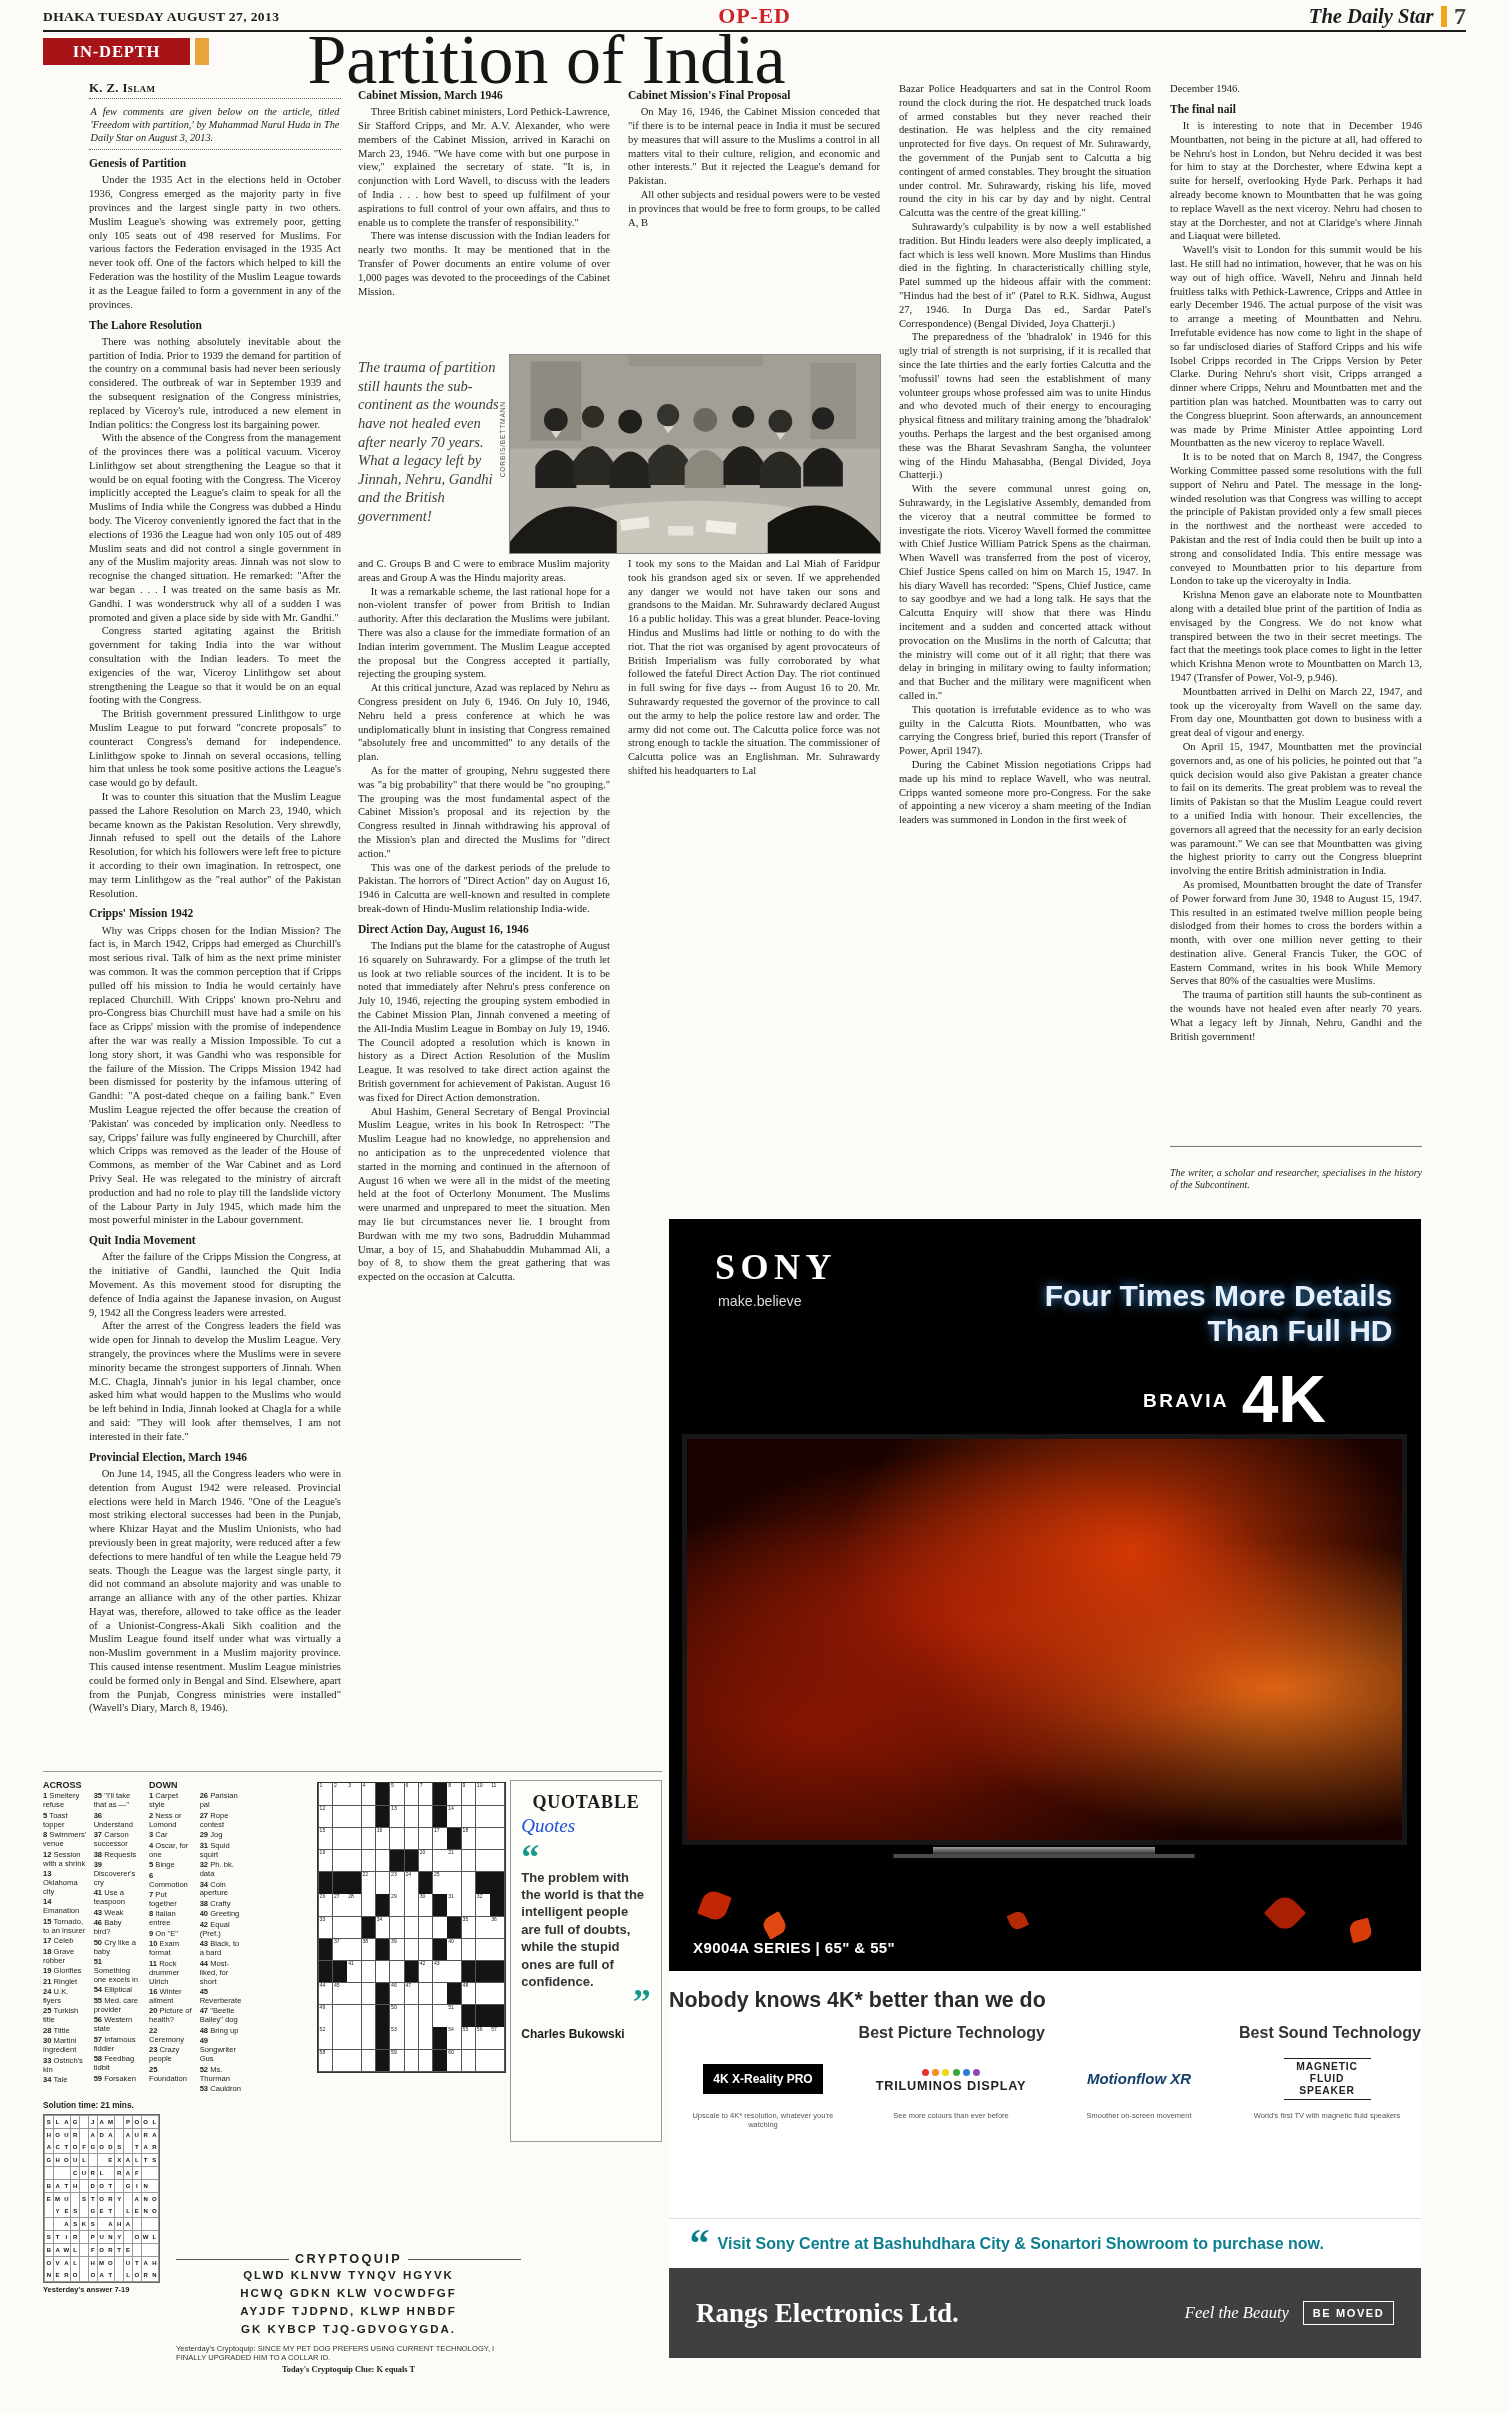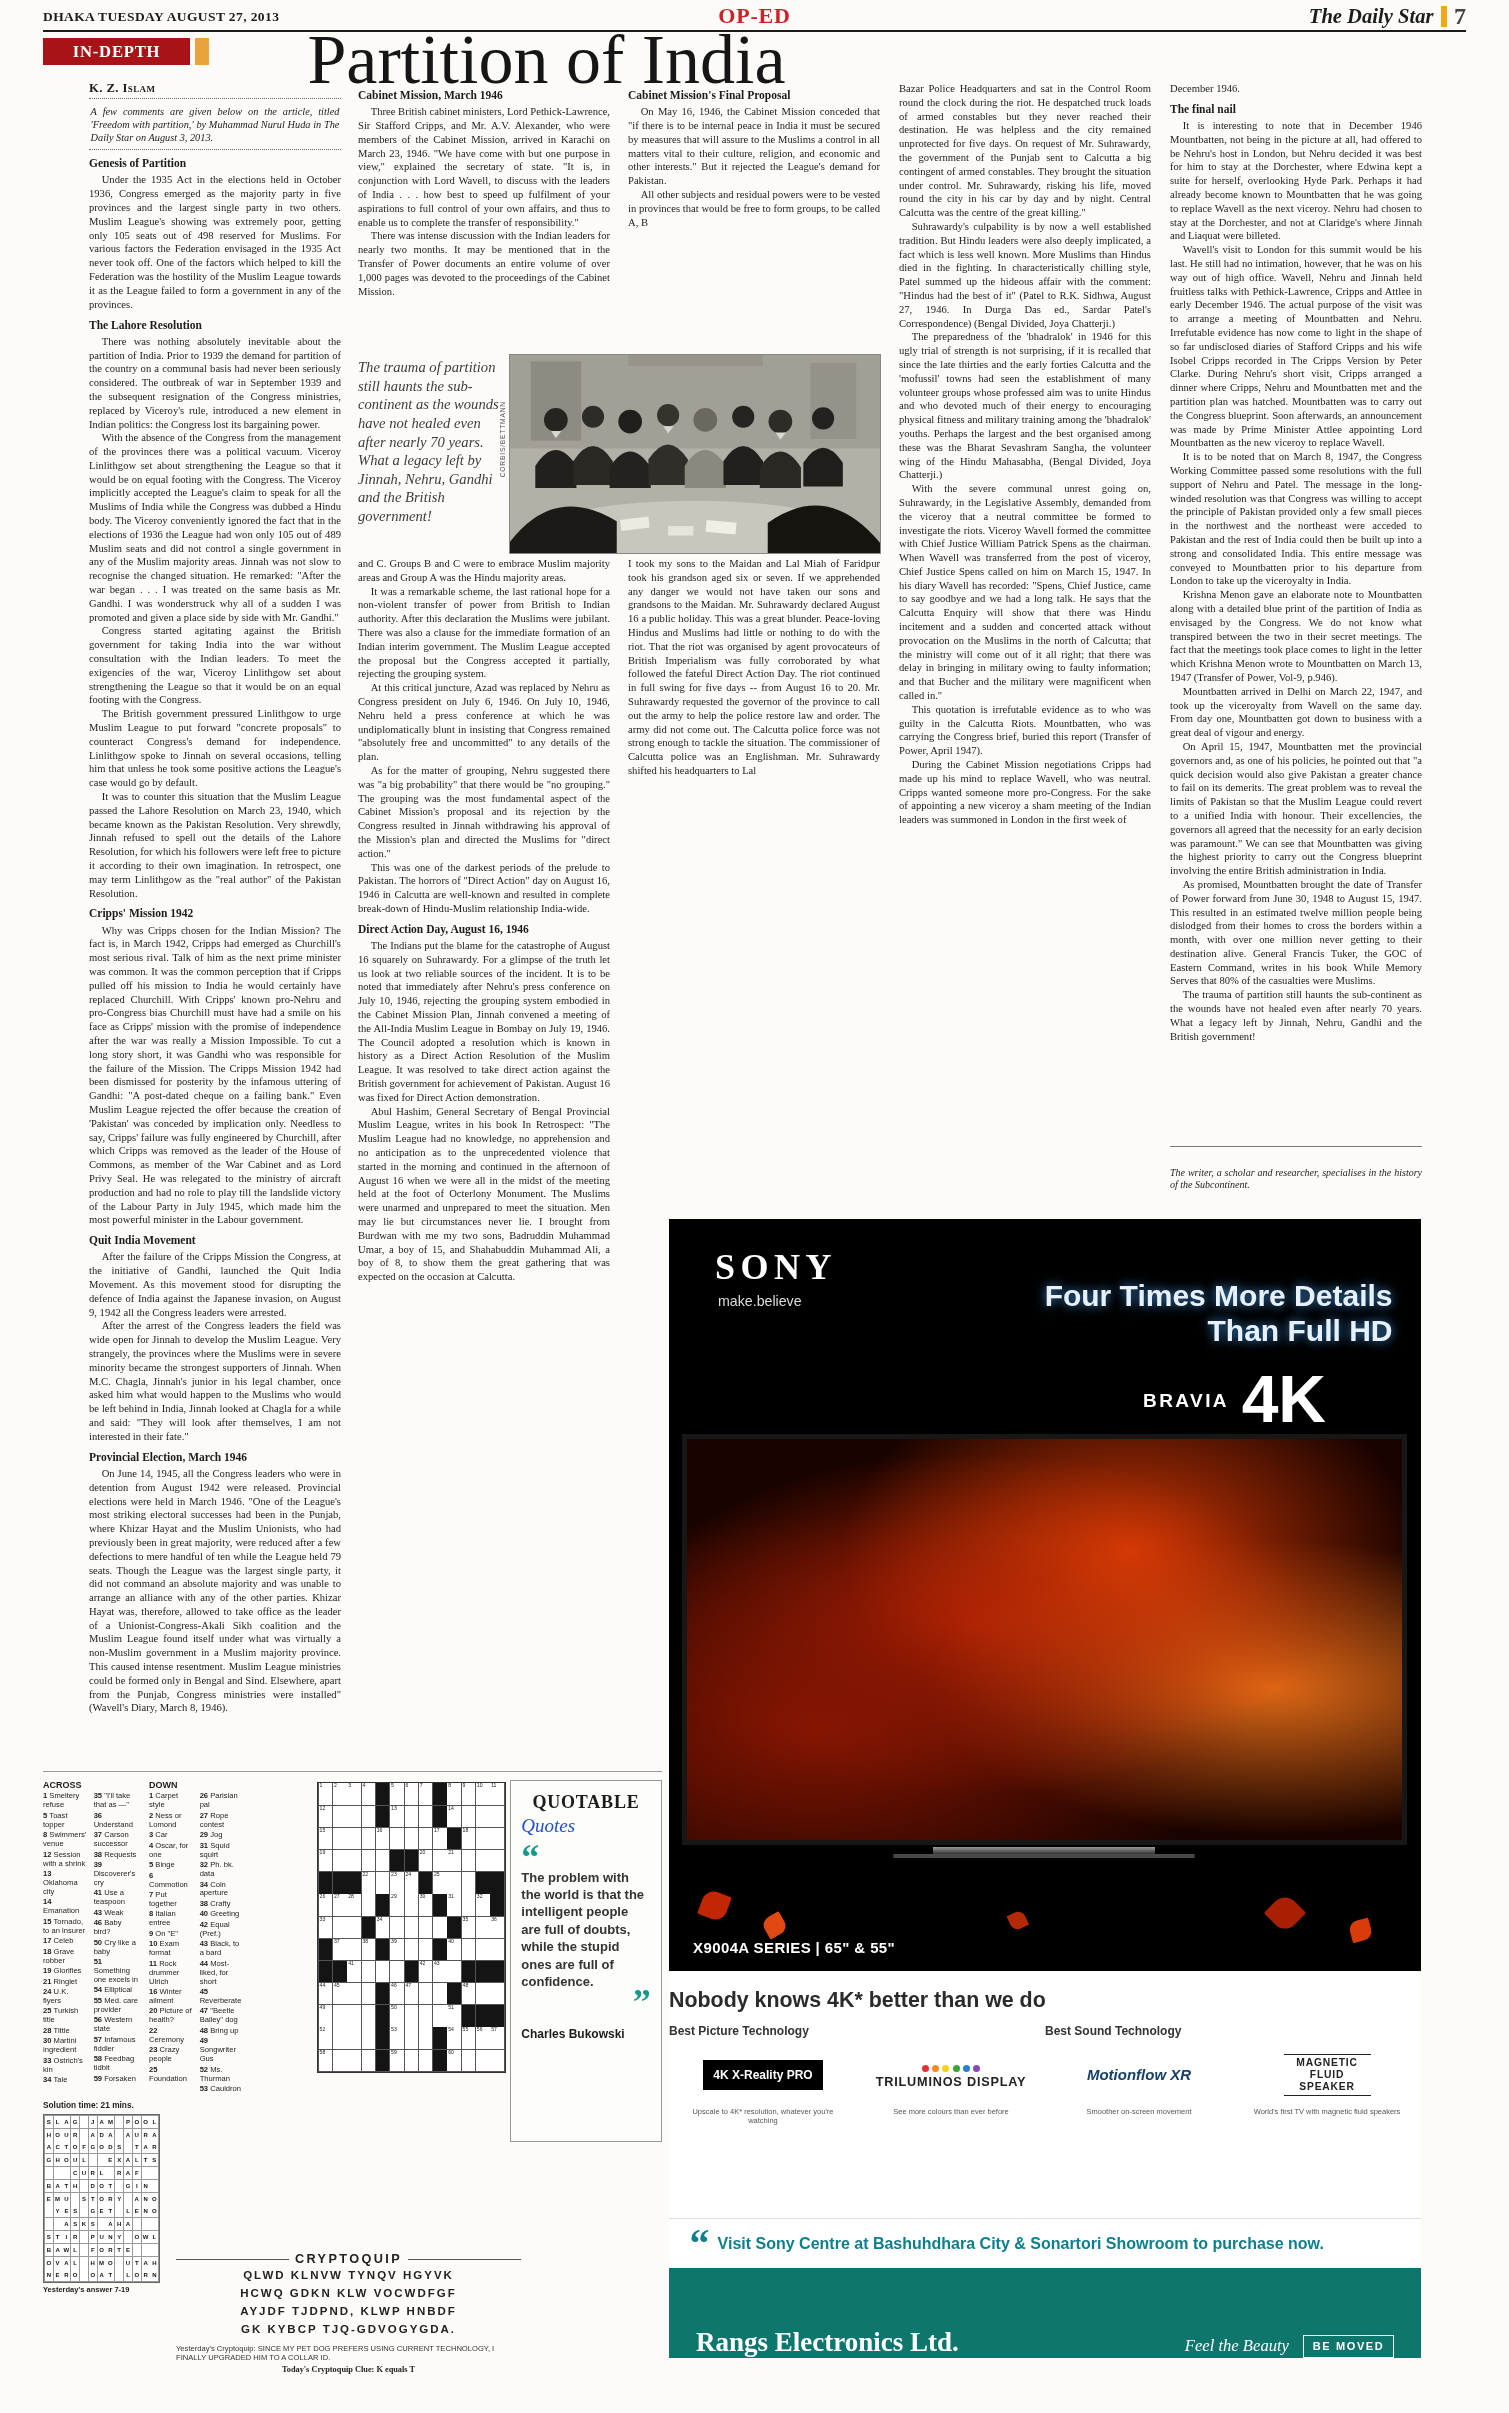--- a/index.html
+++ b/index.html
@@ -83,34 +83,34 @@
       radial-gradient(ellipse at 82% 62%, rgba(255,122,26,.85) 0%, rgba(255,122,26,0) 42%),
       radial-gradient(ellipse at 40% 46%, rgba(201,38,5,.9) 0%, rgba(201,38,5,0) 56%),
       #190300;}
   .tv-stand{position:absolute;left:50%;transform:translateX(-50%);top:413px;width:222px;height:7.1px;background:linear-gradient(#9a9a9a,#333);}
   .tv-base{position:absolute;left:50%;transform:translateX(-50%);top:420px;width:301px;height:4px;background:#4a4a4a;}
   .leaf{position:absolute;border-radius:45% 6% 45% 6%;}
   .model{position:absolute;left:24px;top:720px;color:#fff;font-size:15px;font-weight:bold;letter-spacing:0.4px;}
   .ad-white{position:absolute;left:0;top:752px;width:752px;height:247px;background:#fff;}
   .claim{margin:0;padding-top:17.4px;text-align:left;font-weight:bold;font-size:21.4px;color:#2b2b2b;}
   .groups{display:flex;margin-top:11px;}
-  .group-title{flex:1;text-align:left;font-weight:bold;font-size:12px;color:#333;}
+  .group-title{flex:1;text-align:right;font-weight:bold;font-size:16px;color:#333;}
   .features{display:flex;margin-top:11px;}
   .feat{flex:1;text-align:center;}
   .logo-box{display:flex;align-items:center;justify-content:center;height:51px;}
   .logo-xreality{background:#000;color:#fff;font-weight:bold;font-size:12px;padding:8px 10.3px;}
   .tri-dots span{display:inline-block;width:7.1px;height:7.1px;border-radius:50%;margin:0 1.6px;}
   .logo-tri{font-weight:bold;font-size:12.7px;color:#222;letter-spacing:0.8px;}
   .logo-motion{font-style:italic;font-weight:bold;font-size:15px;color:#15406b;}
   .logo-mag{display:inline-block;width:87px;font-weight:bold;font-size:10.3px;line-height:12px;color:#222;border-top:1.6px solid #222;border-bottom:1.6px solid #222;padding:2.4px 0;letter-spacing:0.8px;}
   .feat-caption{margin:6.3px auto 0;width:150px;font-size:7.5px;line-height:9px;color:#555;}
   .ad-visit{position:absolute;left:0;top:999px;width:752px;height:51px;background:#fff;border-top:0.8px solid #ddd;display:flex;align-items:center;gap:8px;padding-left:20.6px;box-sizing:border-box;}
   .visit-quote{color:#0c7f8e;font-size:40px;line-height:24px;font-weight:bold;font-family:"Liberation Serif",serif;}
   .visit-text{color:#0c7f8e;font-weight:bold;font-size:16px;}
-  .ad-rangs{position:absolute;left:0;top:1049px;width:752px;height:90px;background:#0f766e;color:#fff;display:flex;align-items:flex-end;justify-content:space-between;padding:0 27px;box-sizing:border-box;}
+  .ad-rangs{position:absolute;left:0;top:1049px;width:752px;height:90px;background:#404040;color:#fff;display:flex;align-items:center;justify-content:space-between;padding:0 27px;box-sizing:border-box;}
   .rangs-name{font-family:"Liberation Serif",serif;font-weight:bold;font-size:27px;}
   .rangs-right{display:flex;align-items:center;gap:14.2px;}
   .feel{font-style:italic;font-family:"Liberation Serif",serif;font-size:16.6px;}
   .bemoved{border:1.6px solid #fff;padding:4.7px 8.7px;font-weight:bold;font-size:11px;letter-spacing:1.6px;}
 </style>
 </head>
 <body>
 
 <div class="masthead">
   <span class="mh-date">DHAKA TUESDAY AUGUST 27, 2013</span>

